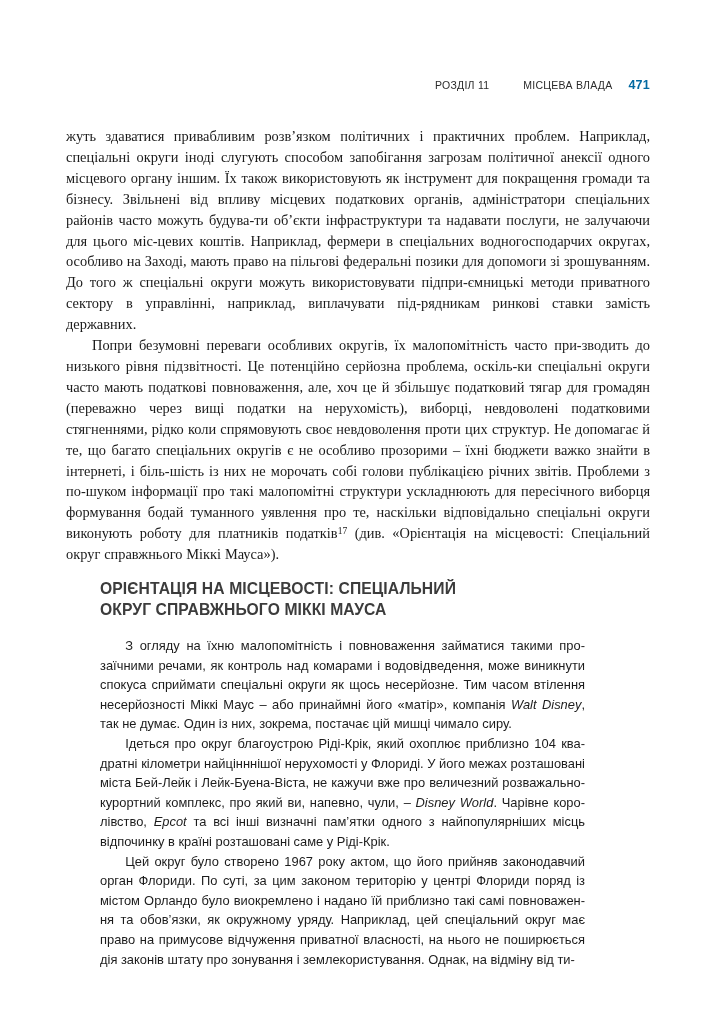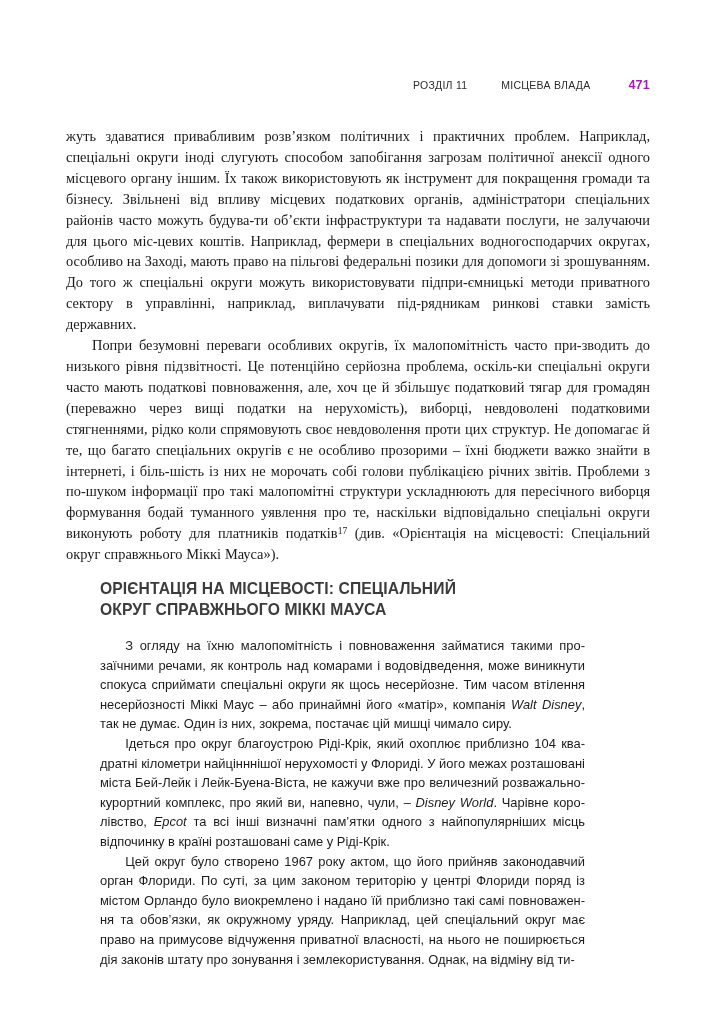--- a/index.html
+++ b/index.html
@@ -26,22 +26,22 @@
     height: 16px;
     display: flex;
     justify-content: flex-end;
     align-items: baseline;
     font-family: "Liberation Sans", "DejaVu Sans", sans-serif;
     font-size: 10.5px;
     letter-spacing: 0.25px;
     color: #2b2b2b;
   }
   .page-header .hd-chapter { margin-right: 34px; }
-  .page-header .hd-title   { margin-right: 38px; }
-  .page-header .hd-folio   { font-weight: bold; font-size: 12.5px; color: #a21caf; }
+  .page-header .hd-title   { margin-right: 16px; }
+  .page-header .hd-folio   { font-weight: bold; font-size: 12.5px; color: #0369a1; }
 
   
   .body-col {
     position: absolute;
     top: 126px;
     left: 66px;
     width: 584px;
   }
   p.body {
     margin: 0;

